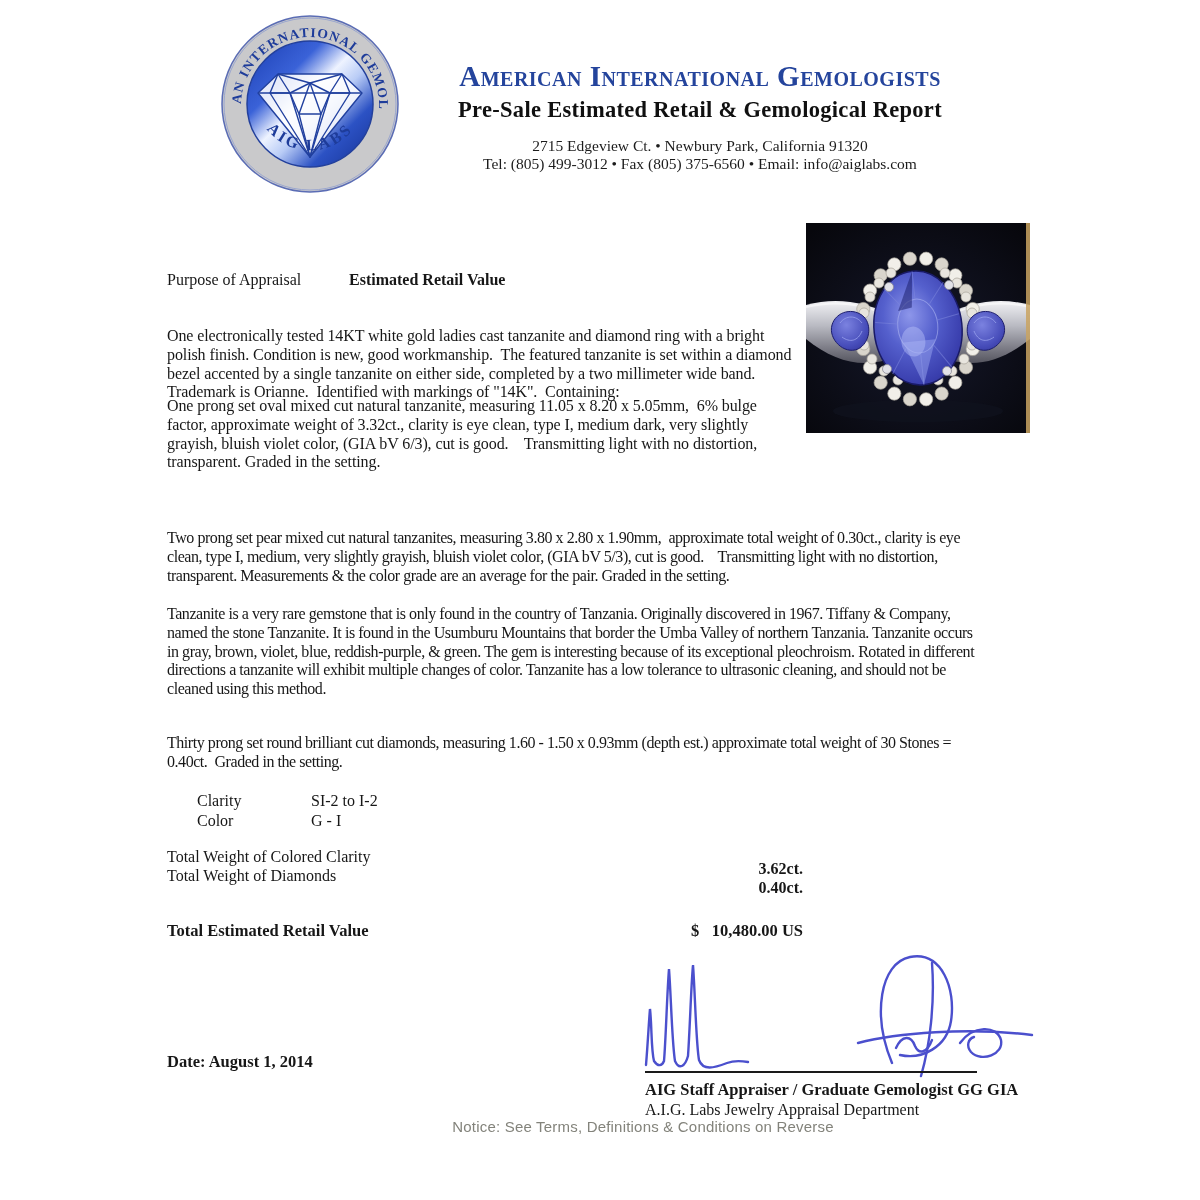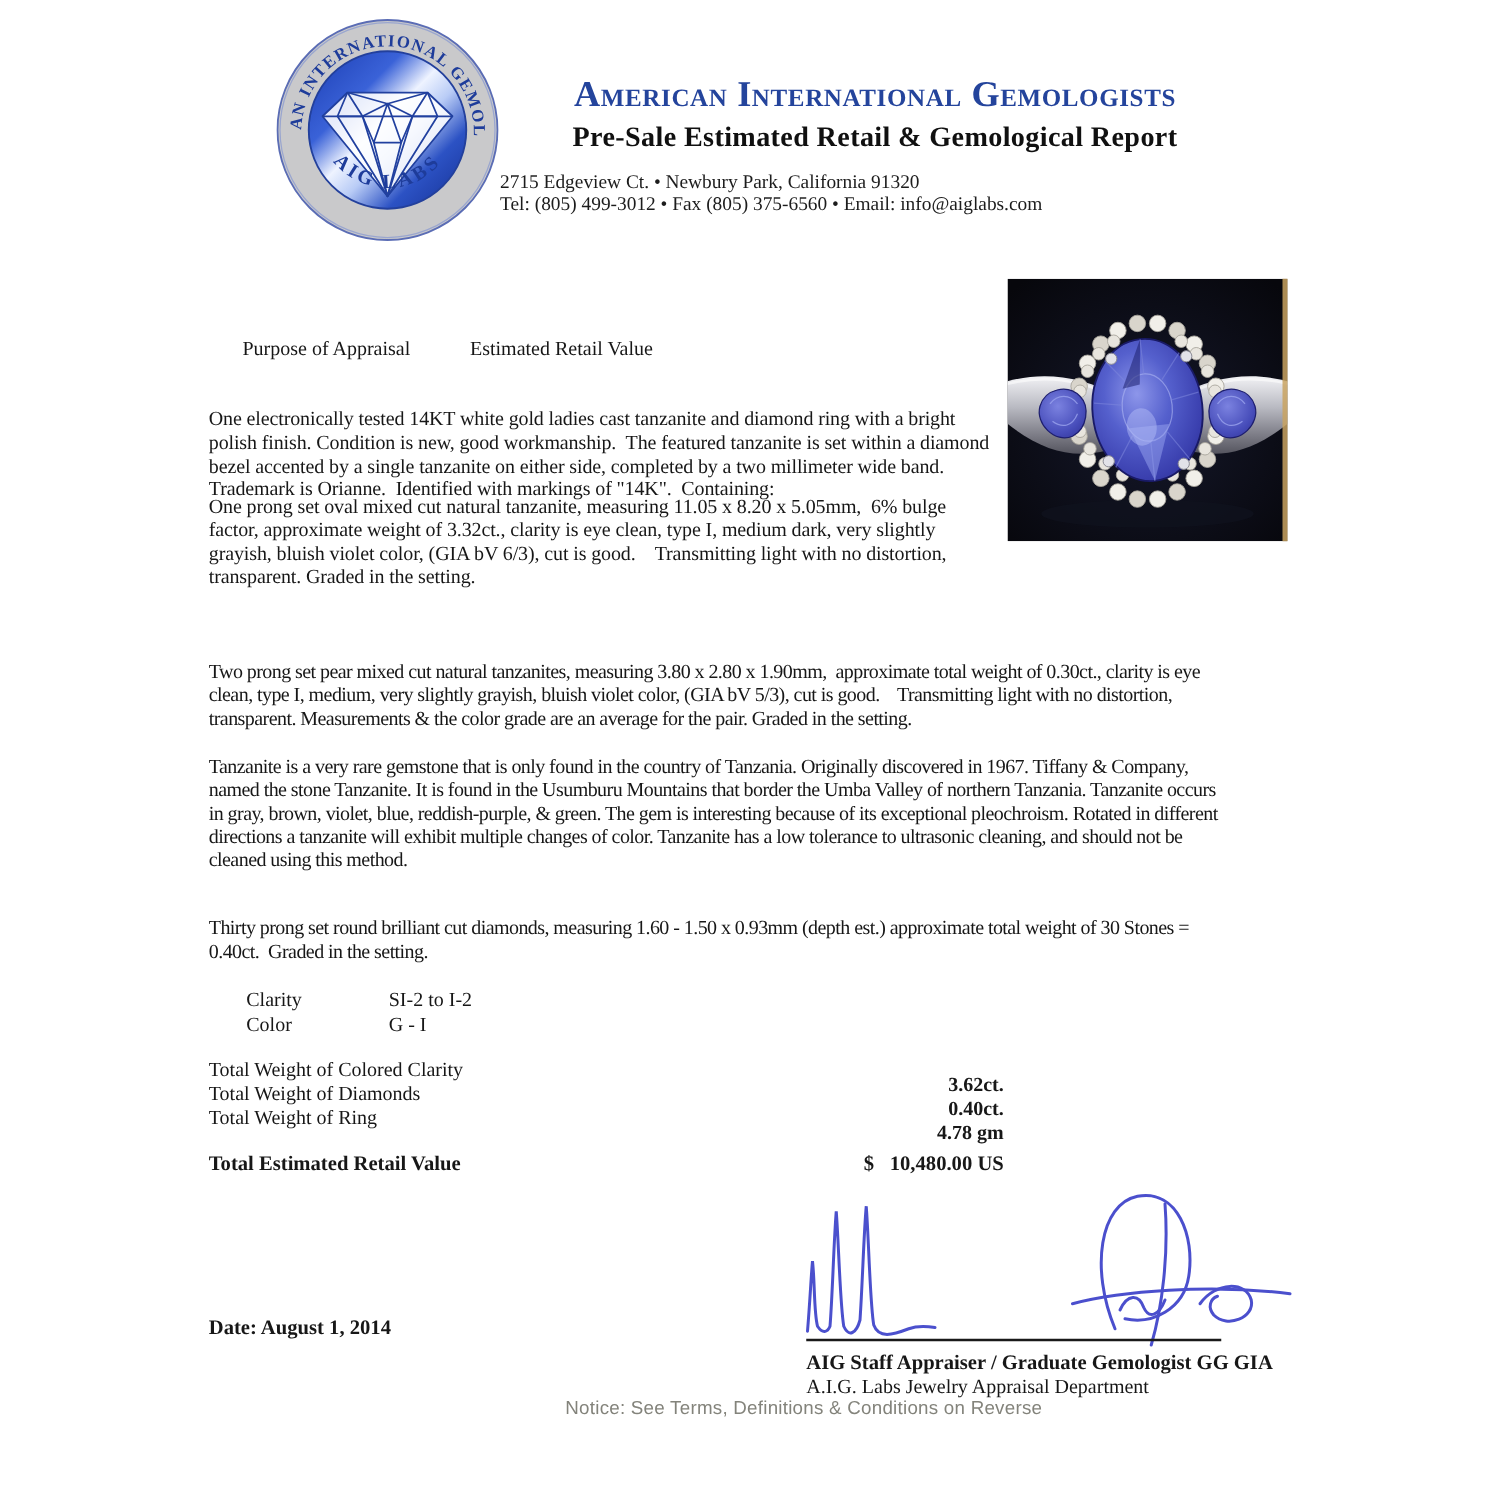--- a/index.html
+++ b/index.html
@@ -3,27 +3,27 @@
 <meta charset="utf-8">
 <style>
   html,body{margin:0;padding:0;background:#ffffff;}
   #page{position:relative;width:1200px;height:1200px;background:#ffffff;overflow:hidden;
         font-family:"Liberation Serif",serif;color:#171717;}
   .abs{position:absolute;}
   
   .org-title{font-weight:bold;font-variant:small-caps;font-size:29px;letter-spacing:.5px;
              color:#24449c;text-align:center;width:100%;}
   .report-title{font-weight:bold;font-size:22.5px;color:#101010;text-align:center;width:100%;letter-spacing:.3px;}
-  .addr{font-size:15.5px;color:#1c1c1c;width:100%;line-height:17.5px;}
+  .addr{font-size:15.5px;color:#1c1c1c;text-align:center;width:100%;line-height:17.5px;}
   
   .para{font-size:16px;line-height:18.8px;white-space:pre-wrap;letter-spacing:-0.1px;}
   .para.wide{letter-spacing:-0.45px;}
   .metarow{font-size:16px;line-height:19px;}
-  .metarow .lbl{display:inline-block;width:178px;margin-left:27px;}
-  .metarow .val{font-weight:normal;}
+  .metarow .lbl{display:inline-block;width:178px;}
+  .metarow .val{font-weight:bold;}
   .gradrow{font-size:16px;line-height:19.5px;}
   .gradrow .lbl{display:inline-block;width:110px;}
   .gradrow .val{font-weight:normal;}
   .totrow{position:relative;font-size:16px;line-height:19px;width:636px;}
   .totrow .val{position:absolute;right:0;top:12px;font-weight:bold;}
   .retail{position:relative;width:636px;font-size:16.5px;font-weight:bold;}
   .retail .cur{position:absolute;left:524px;top:0;}
   .retail .amt{position:absolute;right:0;top:0;}
   .sig-title{font-weight:bold;font-size:16.5px;}
   .sig-dept{font-size:16px;}
@@ -212,24 +212,20 @@
 
   <div class="abs" style="left:167px;top:847px;">
     <div class="totrow">
       <span>Total Weight of Colored Clarity</span>
       <span class="val">3.62ct.</span>
     </div>
     <div class="totrow">
       <span>Total Weight of Diamonds</span>
       <span class="val">0.40ct.</span>
     </div>
-    <div class="totrow">
-      <span>Total Weight of Ring</span>
-      <span class="val">4.78 gm</span>
-    </div>
   </div>
 
   <div class="abs retail" style="left:167px;top:921px;">
     <span>Total Estimated Retail Value</span>
     <span class="cur">$</span>
     <span class="amt">10,480.00 US</span>
   </div>
 
   <div class="abs" style="left:630px;top:945px;width:430px;height:135px;">
     <svg width="430" height="135" viewBox="0 0 430 135">

